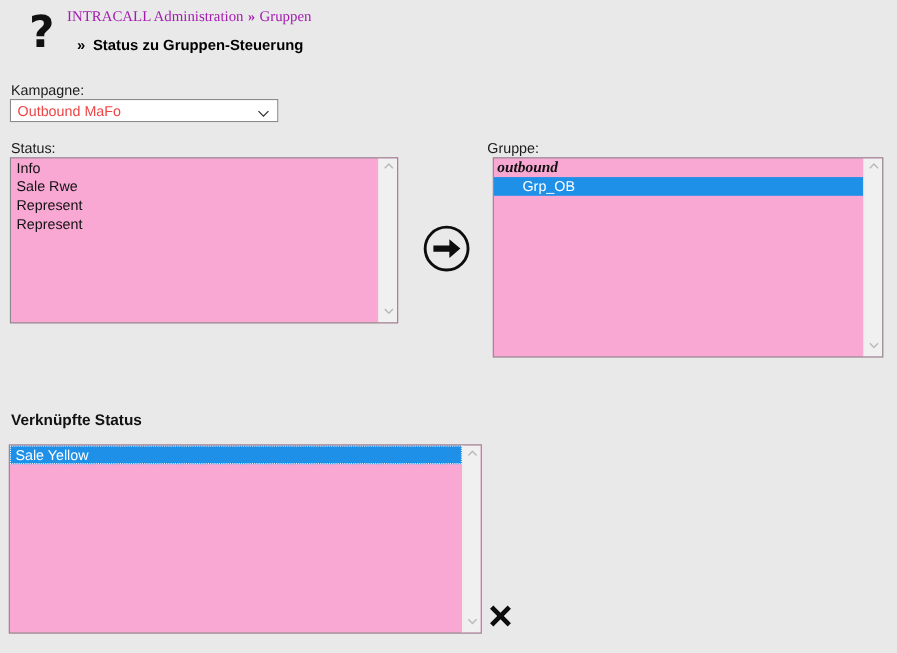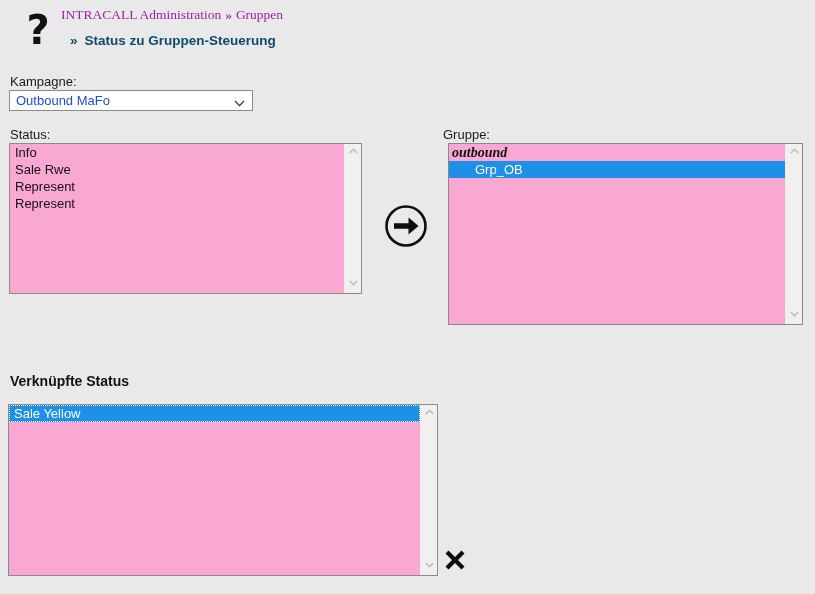--- a/index.html
+++ b/index.html
@@ -49,21 +49,21 @@
   #breadcrumb .sep {
     font-weight: bold;
     padding: 0 4px;
     font-size: 13px;
   }
   #subtitle {
     position: absolute;
     left: 70px; top: 33px;
     font-size: 13.5px;
     font-weight: bold;
-    color: #0c4a6e;
+    color: #000000;
     white-space: nowrap;
   }
   #subtitle .sep { padding-right: 7px; }
 
   
   .field-label {
     position: absolute;
     font-size: 13px;
     color: #1b1b1b;
     white-space: nowrap;
@@ -84,21 +84,21 @@
     width: 244px; height: 21px;
     background: #ffffff;
     border: 1px solid #8b8b8b;
     box-sizing: border-box;
     cursor: pointer;
   }
   #kampagne-select .combo-value {
     position: absolute;
     left: 6px; top: 2px;
     font-size: 13px;
-    color: #1d4ed8;
+    color: #ef4444;
     white-space: nowrap;
   }
   #kampagne-select .combo-arrow {
     position: absolute;
     right: 7px; top: 5px;
     width: 11px; height: 9px;
   }
 
   
   .listbox {

